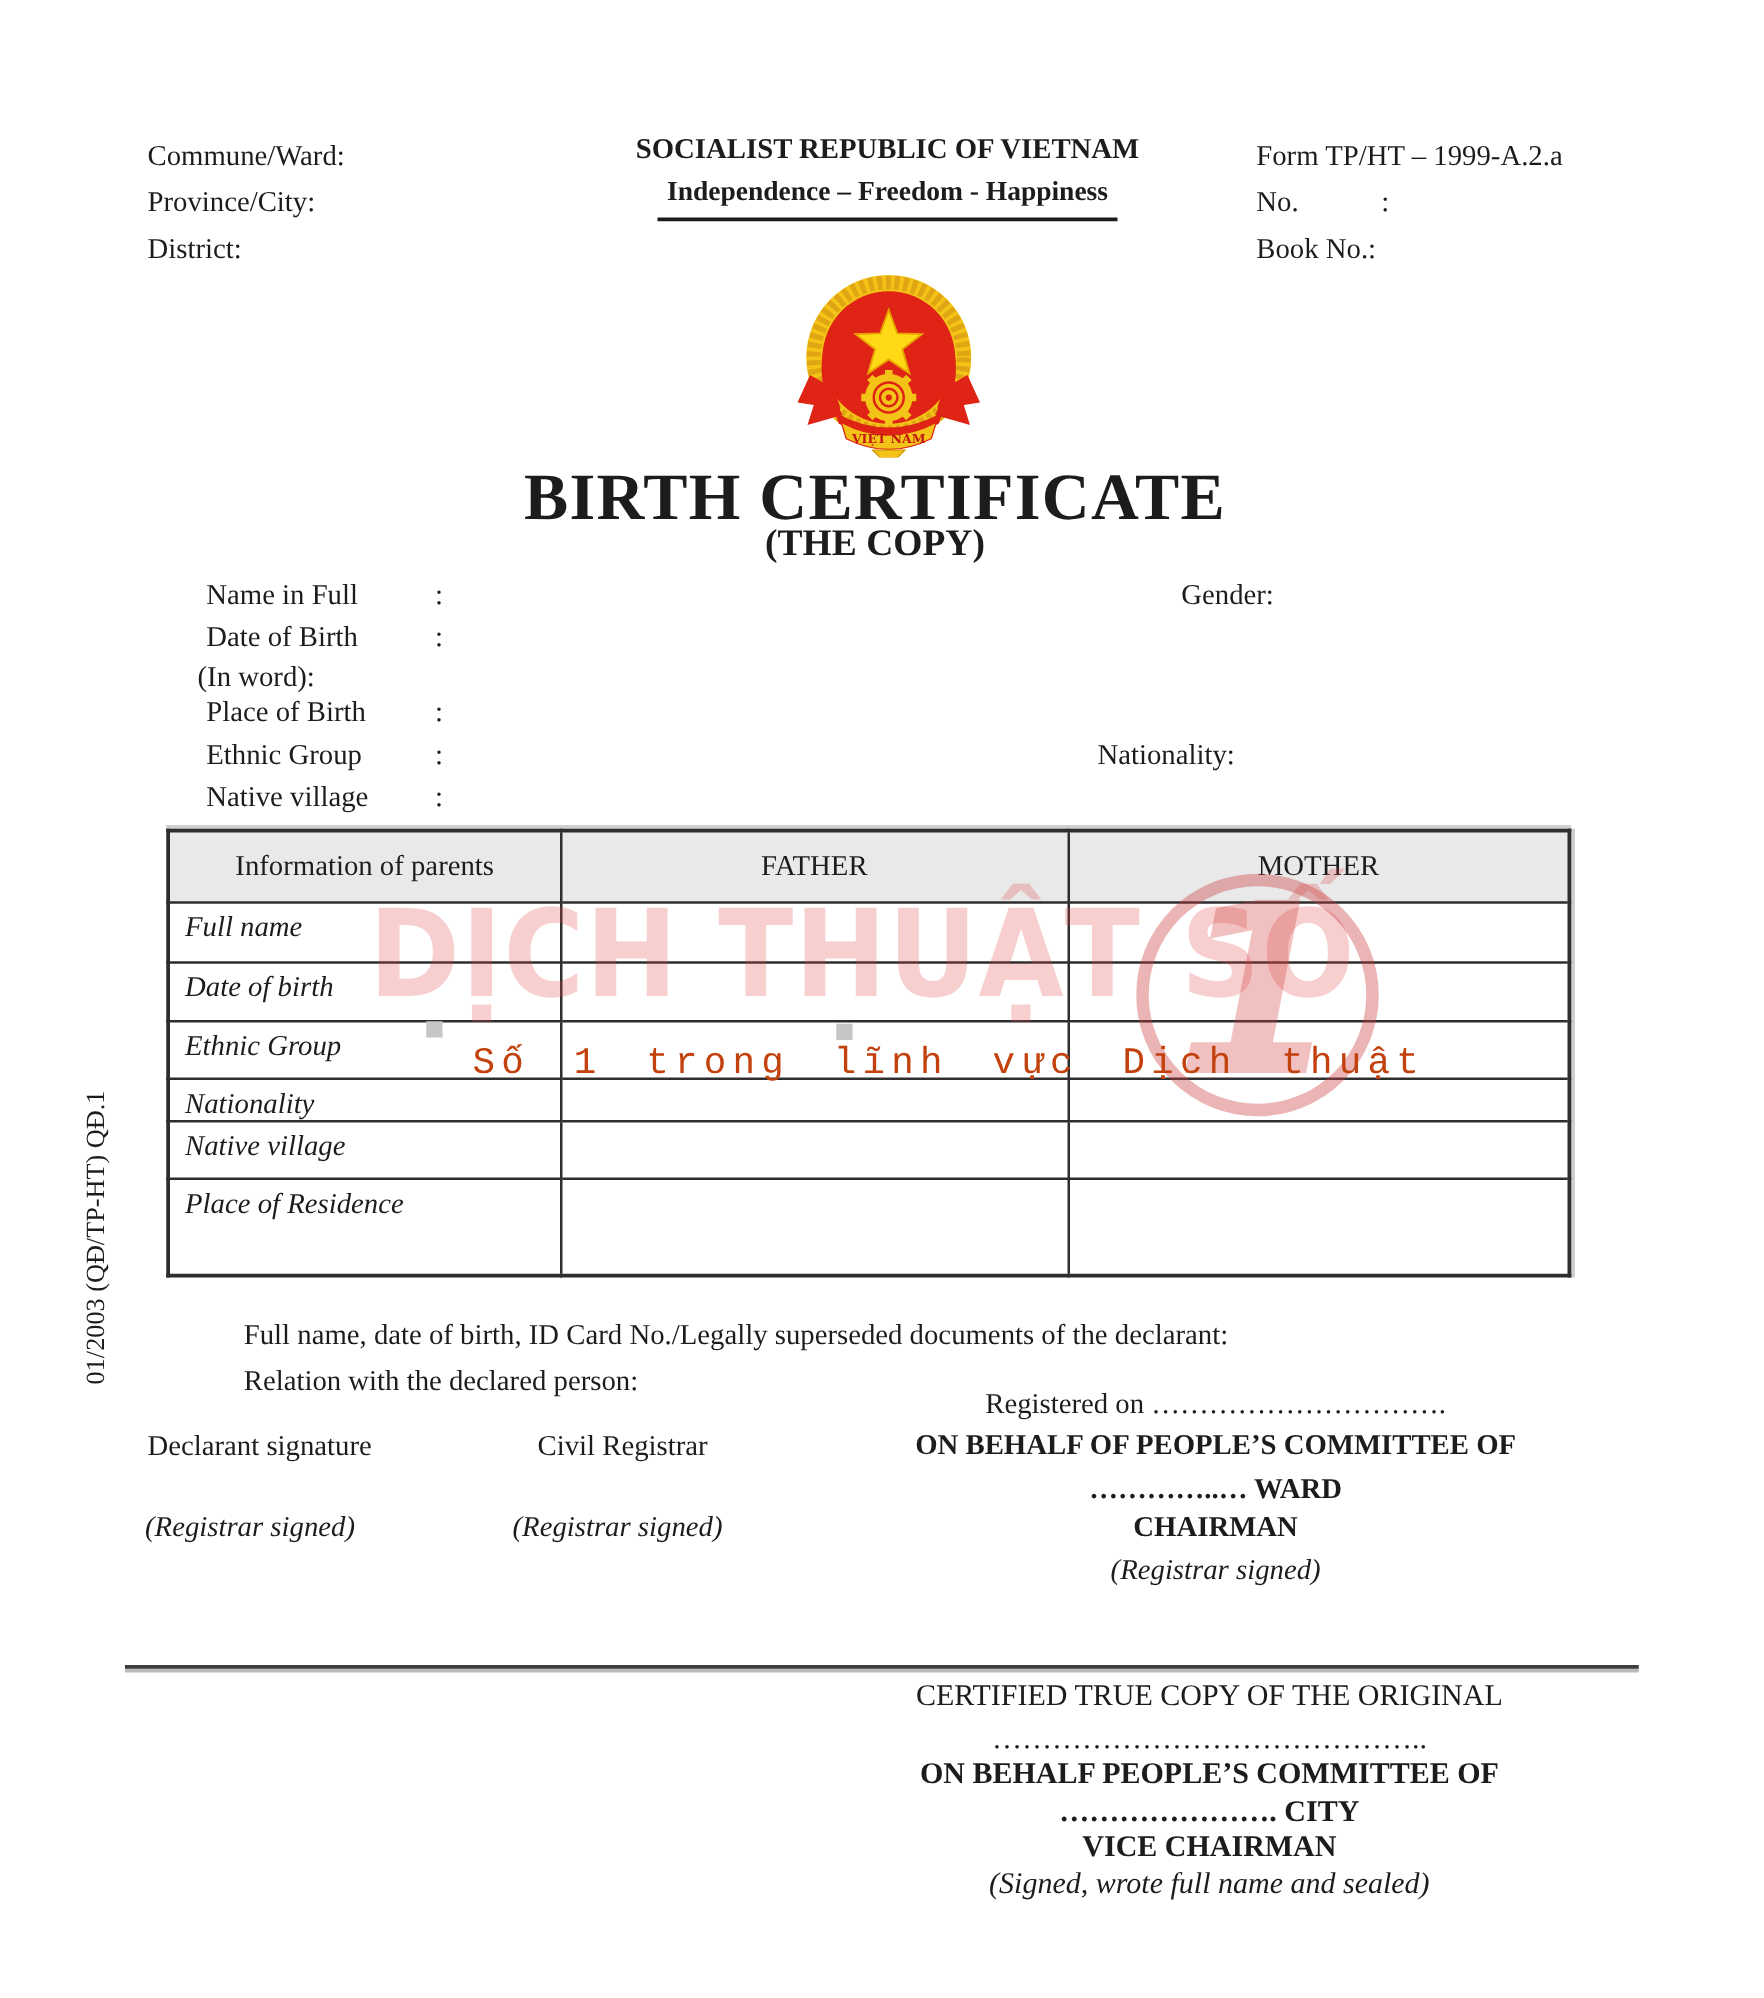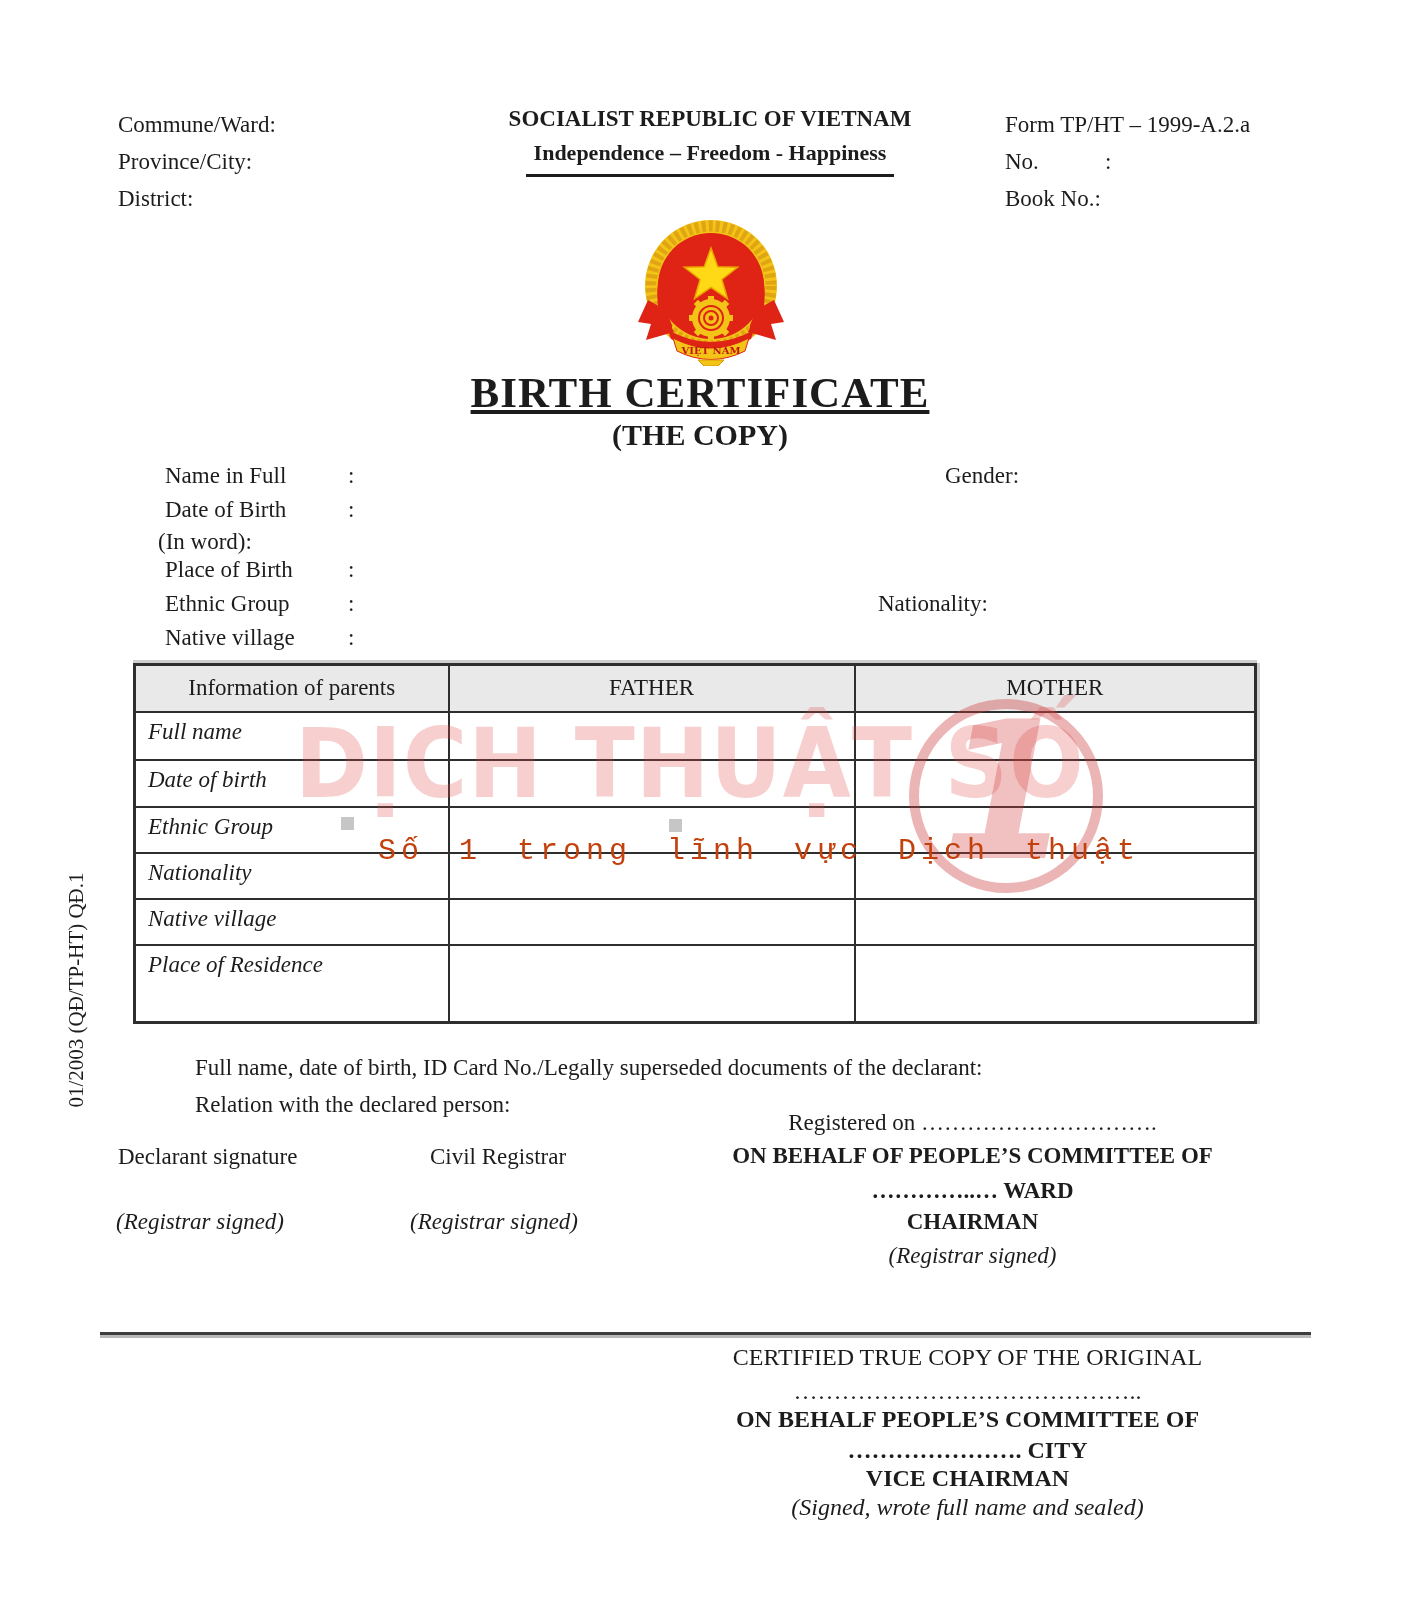--- a/index.html
+++ b/index.html
@@ -17,36 +17,36 @@
   .hdr-center { left:430px; top:106px; width:560px; text-align:center; font-size:23px; }
   .hdr-center .motto { font-size:22px; margin-top:8px; }
   .hdr-center .rule { width:368px; height:3px; background:#1c1c1c; margin:8px auto 0 auto; }
   .hdr-right { left:1005px; top:106px; font-size:23px; line-height:37px; }
   .hdr-right .no-label { display:inline-block; min-width:100px; }
 
   
   .emblem { left:638px; top:214px; width:146px; height:152px; }
 
   
-  .doc-title { left:350px; top:368px; width:700px; text-align:center; font-size:43px; font-weight:bold; letter-spacing:1px;text-decoration:underline; }
+  .doc-title { left:350px; top:368px; width:700px; text-align:center; font-size:53px; font-weight:bold; letter-spacing:1px; }
   .doc-subtitle { left:350px; top:418px; width:700px; text-align:center; font-size:30px; font-weight:bold; }
 
   
   .field { left:165px; font-size:23px; }
   .flabel { display:inline-block; min-width:183px; }
   .fright { font-size:23px; }
 
   
   .parents { left:133px; top:663px; width:1121px; border-collapse:collapse; table-layout:fixed;
              border:3px solid #2e2e2e; box-shadow:0 -3px 0 #cfcfcf, 3px 0 0 #cfcfcf; background:transparent; z-index:1; }
   .parents th, .parents td { border:2px solid #2e2e2e; font-size:23px; font-weight:normal; }
-  .parents th { background:#e9e9e9; text-align:center; height:47px; }
+  .parents th { background:#e9e9e9; text-align:center; height:57px; }
   .parents td.rowlabel { padding:6px 0 0 12px; vertical-align:top; text-align:left;font-style:italic; }
   .parents tr.r1 td { height:48px; } .parents tr.r2 td { height:47px; }
-  .parents tr.r3 td { height:46px; } .parents tr.r4 td { height:46px;border-radius:20px; }
+  .parents tr.r3 td { height:46px; } .parents tr.r4 td { height:34px;border-radius:20px; }
   .parents tr.r5 td { height:46px; } .parents tr.r6 td { height:78px; }
 
   
   .wm-text { left:295px; top:712px; width:790px; font-family:"DejaVu Sans",sans-serif; font-weight:bold;
              font-size:88px; letter-spacing:1px; color:rgba(224,70,70,0.26); transform:scaleY(1.1);
              white-space:nowrap; z-index:2; pointer-events:none; }
   .wm-logo { left:903px; top:678px; width:210px; height:230px; z-index:2; pointer-events:none; }
   .wm-sub { left:378px; top:834px; font-family:Liberation Mono, monospace; font-size:30px; color:#c2410c;
             letter-spacing:5px; word-spacing:12px; z-index:2; pointer-events:none; white-space:nowrap; }
   .wm-sq { width:13px; height:13px; background:#c6c6c6; z-index:2; }

